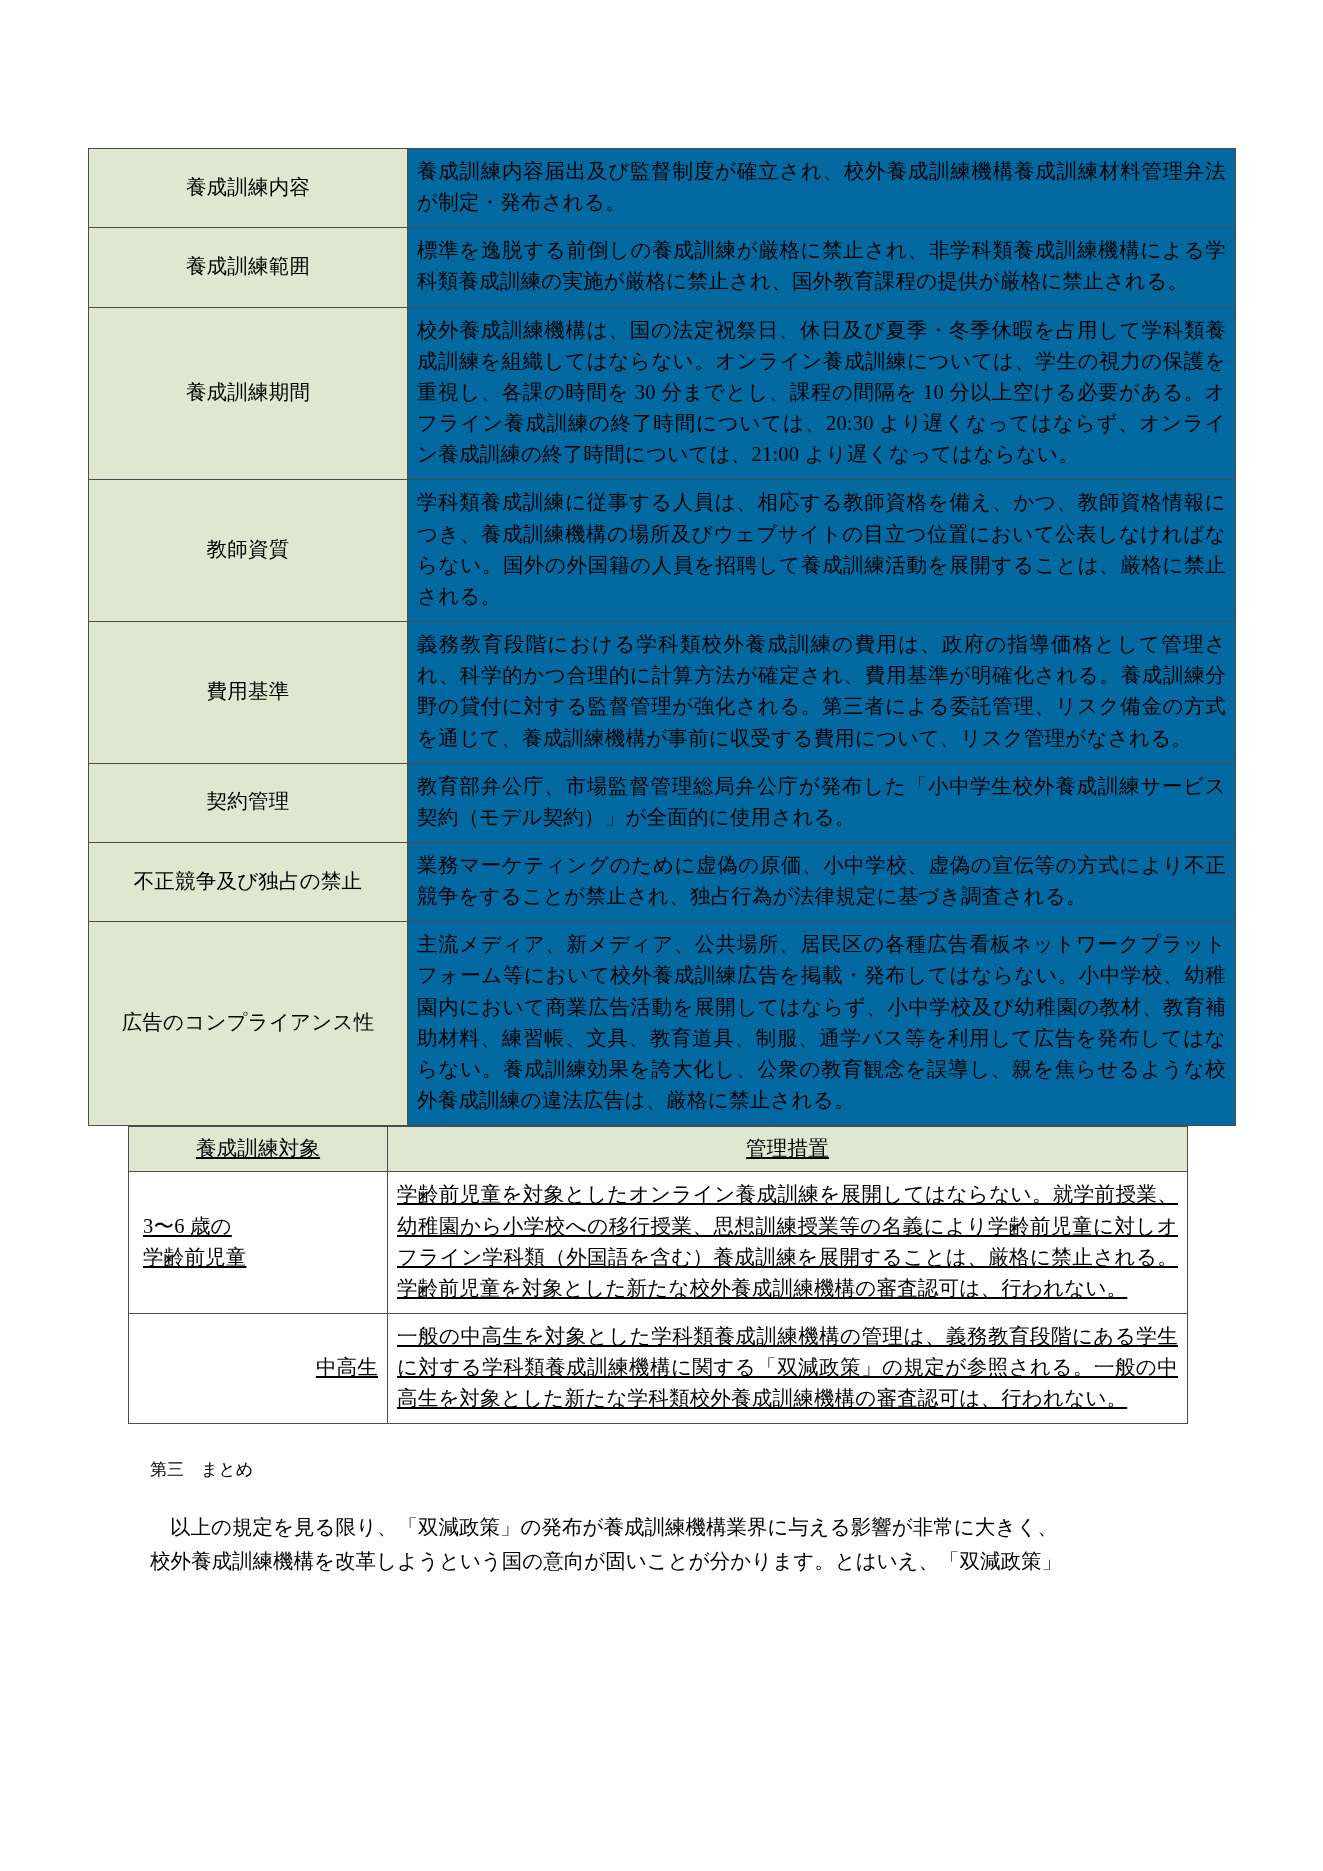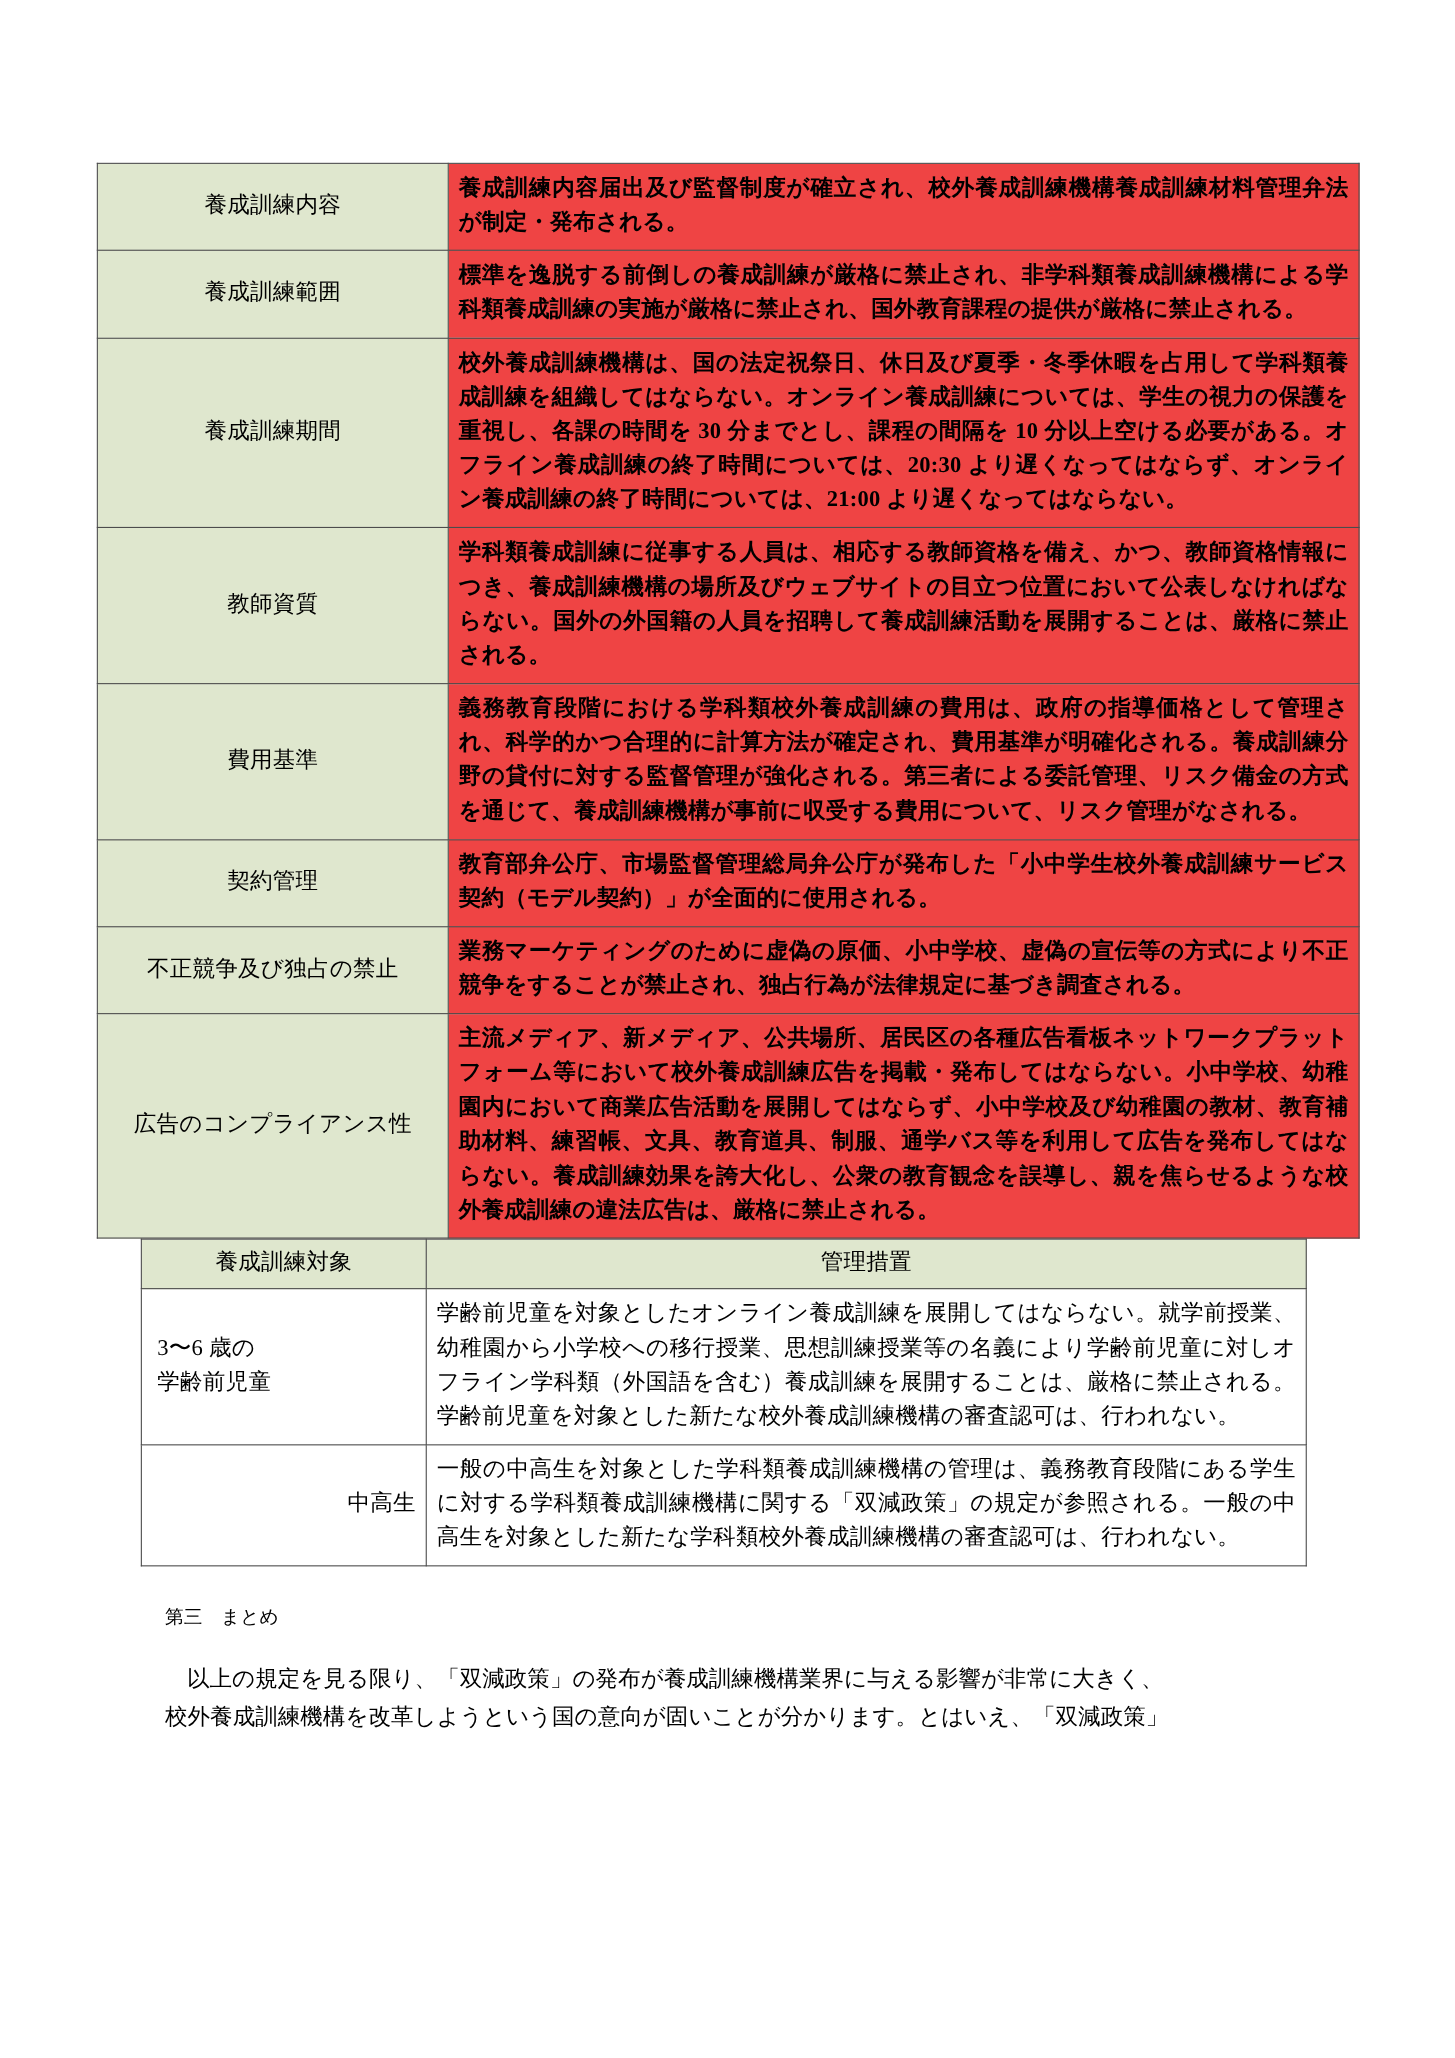--- a/index.html
+++ b/index.html
@@ -45,38 +45,38 @@
   
   .t1 .label-cell {
     width: 310px;
     background: #dfe7ce;
     text-align: center;
     vertical-align: middle;
     padding-left: 4px;
     padding-right: 4px;
   }
   .t1 .body-cell {
-    background: #ef4444;
+    background: #0369a1;
     text-align: justify;
     text-justify: inter-ideograph;
-    font-weight: bold;
   }
 
   
   .section-heading {
     margin: 22px 0 10px 0;
     padding-left: 42px;
     font-size: 20.5px;
     line-height: 1.5;
   }
 
   
   table.t2 {
     width: 1060px;
     margin-left: 40px;
+    text-decoration: underline;
   }
   .t2 thead th {
     background: #dfe7ce;
     text-align: center;
     font-weight: normal;
     vertical-align: middle;
     padding-top: 6px;
     padding-bottom: 7px;
   }
   .t2 .c-target {

